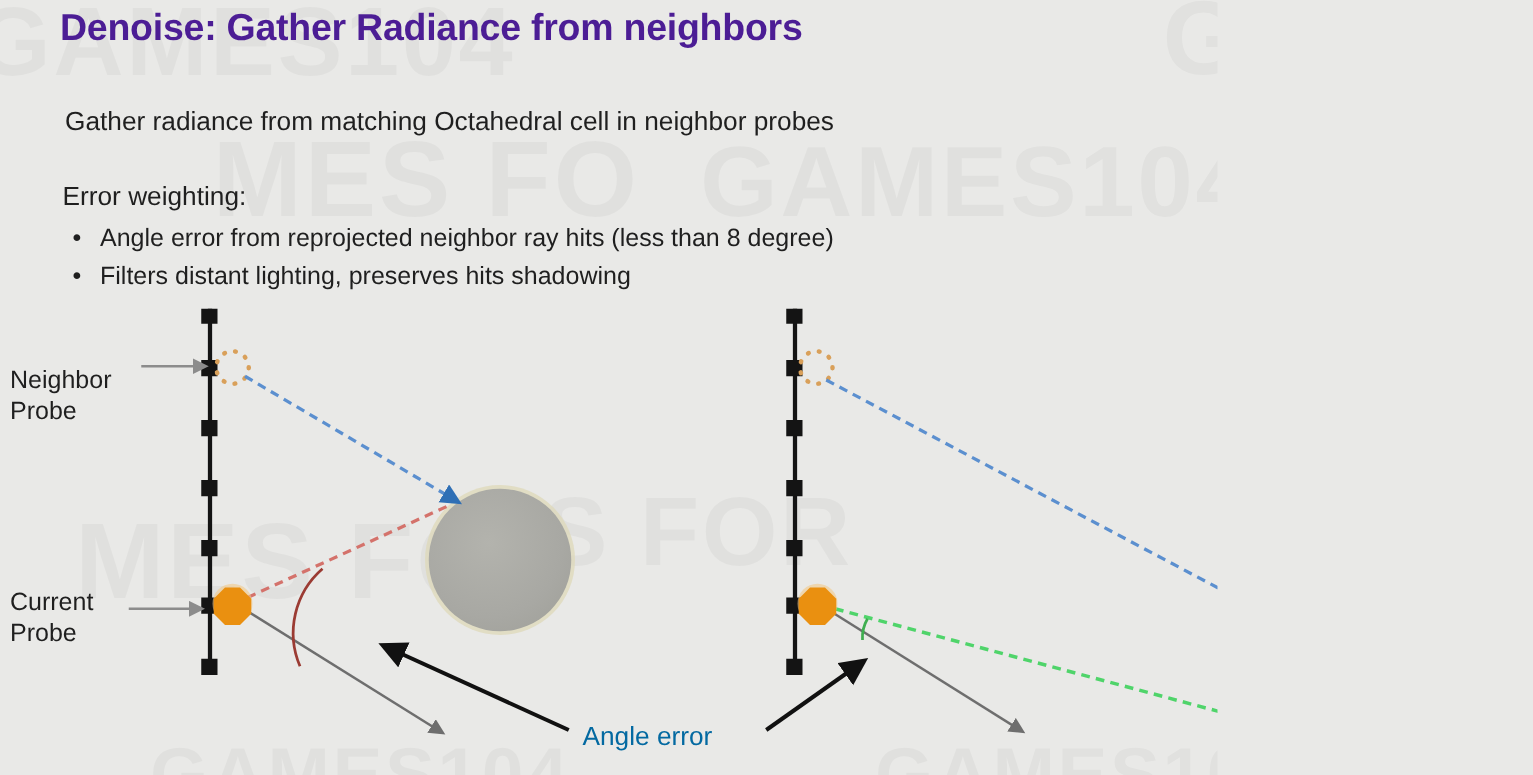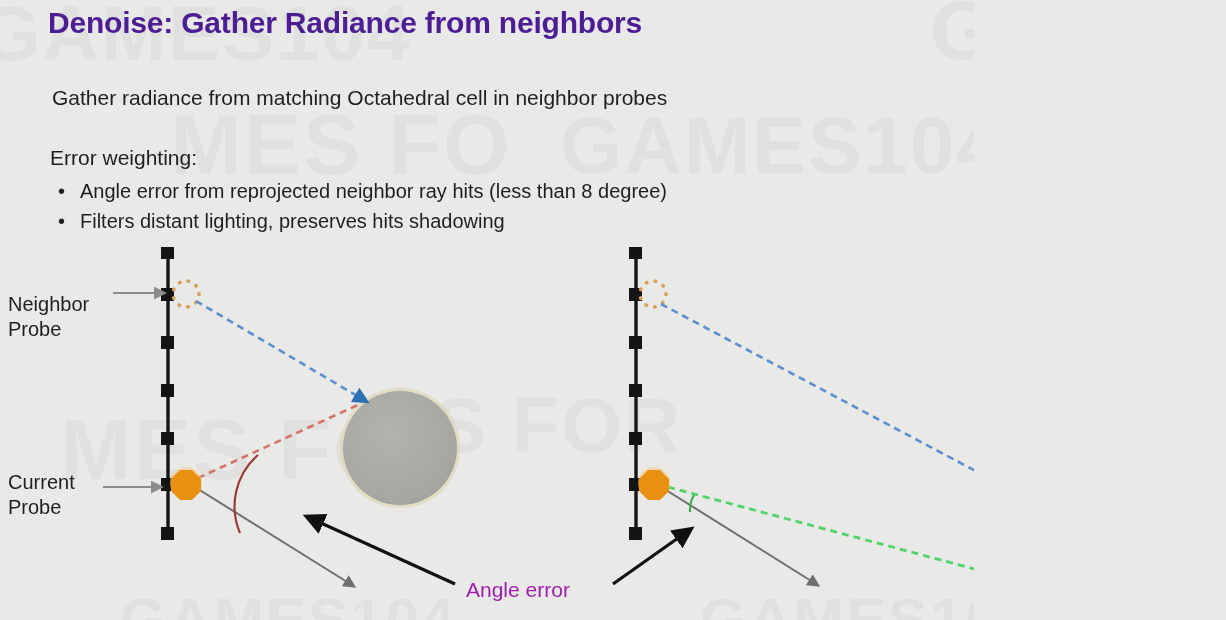--- a/index.html
+++ b/index.html
@@ -93,21 +93,21 @@
     line-height: 25px;
     white-space: pre-line;
   }
   .lbl-neighbor { left: 8px;  top: 259px; margin-top: 33px; }
   .lbl-current  { left: 8px;  top: 448px; margin-top: 22px; }
   .lbl-angle-error {
     position: absolute;
     left: 466px;
     top: 578px;
     font-size: 21px;
-    color: #a21caf;
+    color: #0369a1;
   }
 
   svg.overlay {
     position: absolute;
     left: 0;
     top: 0;
     width: 1226px;
     height: 620px;
     overflow: visible;
   }

